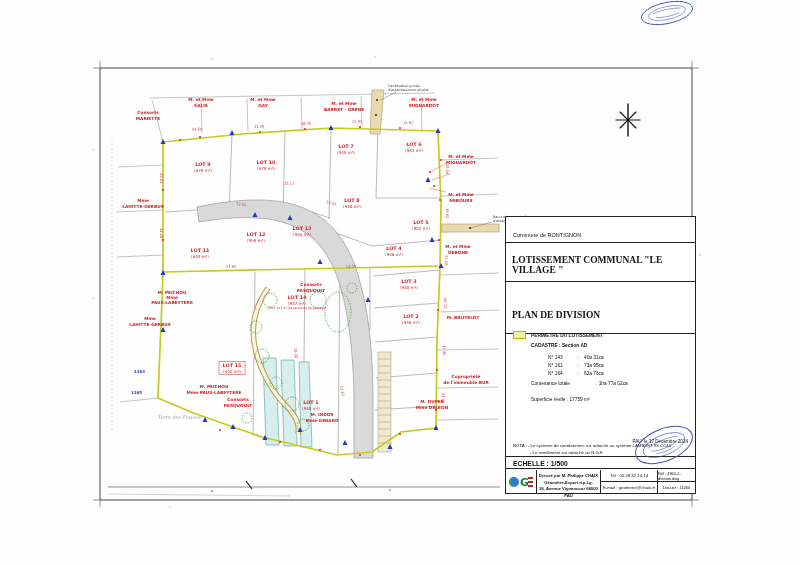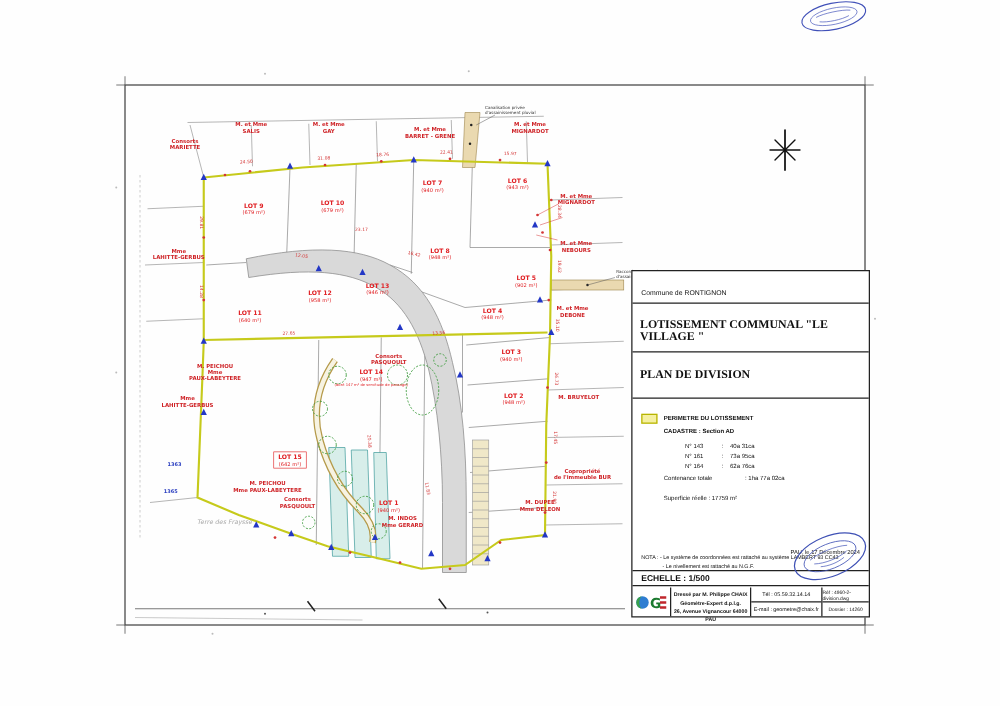--- a/index.html
+++ b/index.html
@@ -17,21 +17,21 @@
   .servnote{fill:#e02024;font-size:3px;text-anchor:middle;}
 
   
   .cartouche{position:absolute;left:505px;top:216px;width:189px;height:276px;
              background:#fff;border:1.2px solid #222;z-index:5;}
   .tb-commune{position:absolute;top:0;left:0;right:0;height:26px;border-bottom:1px solid #222;
               font-size:5.5px;color:#111;padding:15px 0 0 7px;box-sizing:border-box;}
   .tb-title{position:absolute;top:26px;left:0;right:0;height:39px;border-bottom:1px solid #222;
             font-family:"Liberation Serif",serif;font-weight:bold;font-size:9.5px;color:#111;
             display:flex;align-items:flex-end;padding:0 0 6px 6px;box-sizing:border-box;}
-  .tb-subtitle{position:absolute;top:65px;left:0;right:0;height:37px;border-bottom:1px solid #222;
+  .tb-subtitle{position:absolute;top:80px;left:0;right:0;height:37px;border-bottom:1px solid #222;
             font-family:"Liberation Serif",serif;font-weight:bold;font-size:9.5px;color:#111;
             display:flex;align-items:center;padding-left:6px;box-sizing:border-box;}
   .tb-legend{position:absolute;top:102px;left:0;right:0;height:137px;font-size:4.8px;color:#111;}
   .leg-row1{position:absolute;top:12px;left:7px;display:flex;align-items:center;font-weight:bold;}
   .leg-swatch{display:inline-block;width:11px;height:6px;background:#f5f0a0;border:1px solid #b7b400;margin-right:5px;}
   .leg-cad{position:absolute;top:24px;left:25px;font-weight:bold;}
   .leg-parcel{position:absolute;left:42px;display:flex;}
   .leg-parcel .n{width:24px;}
   .leg-parcel .c{width:12px;text-align:center;}
   .leg-total{position:absolute;top:62px;left:25px;display:flex;}

